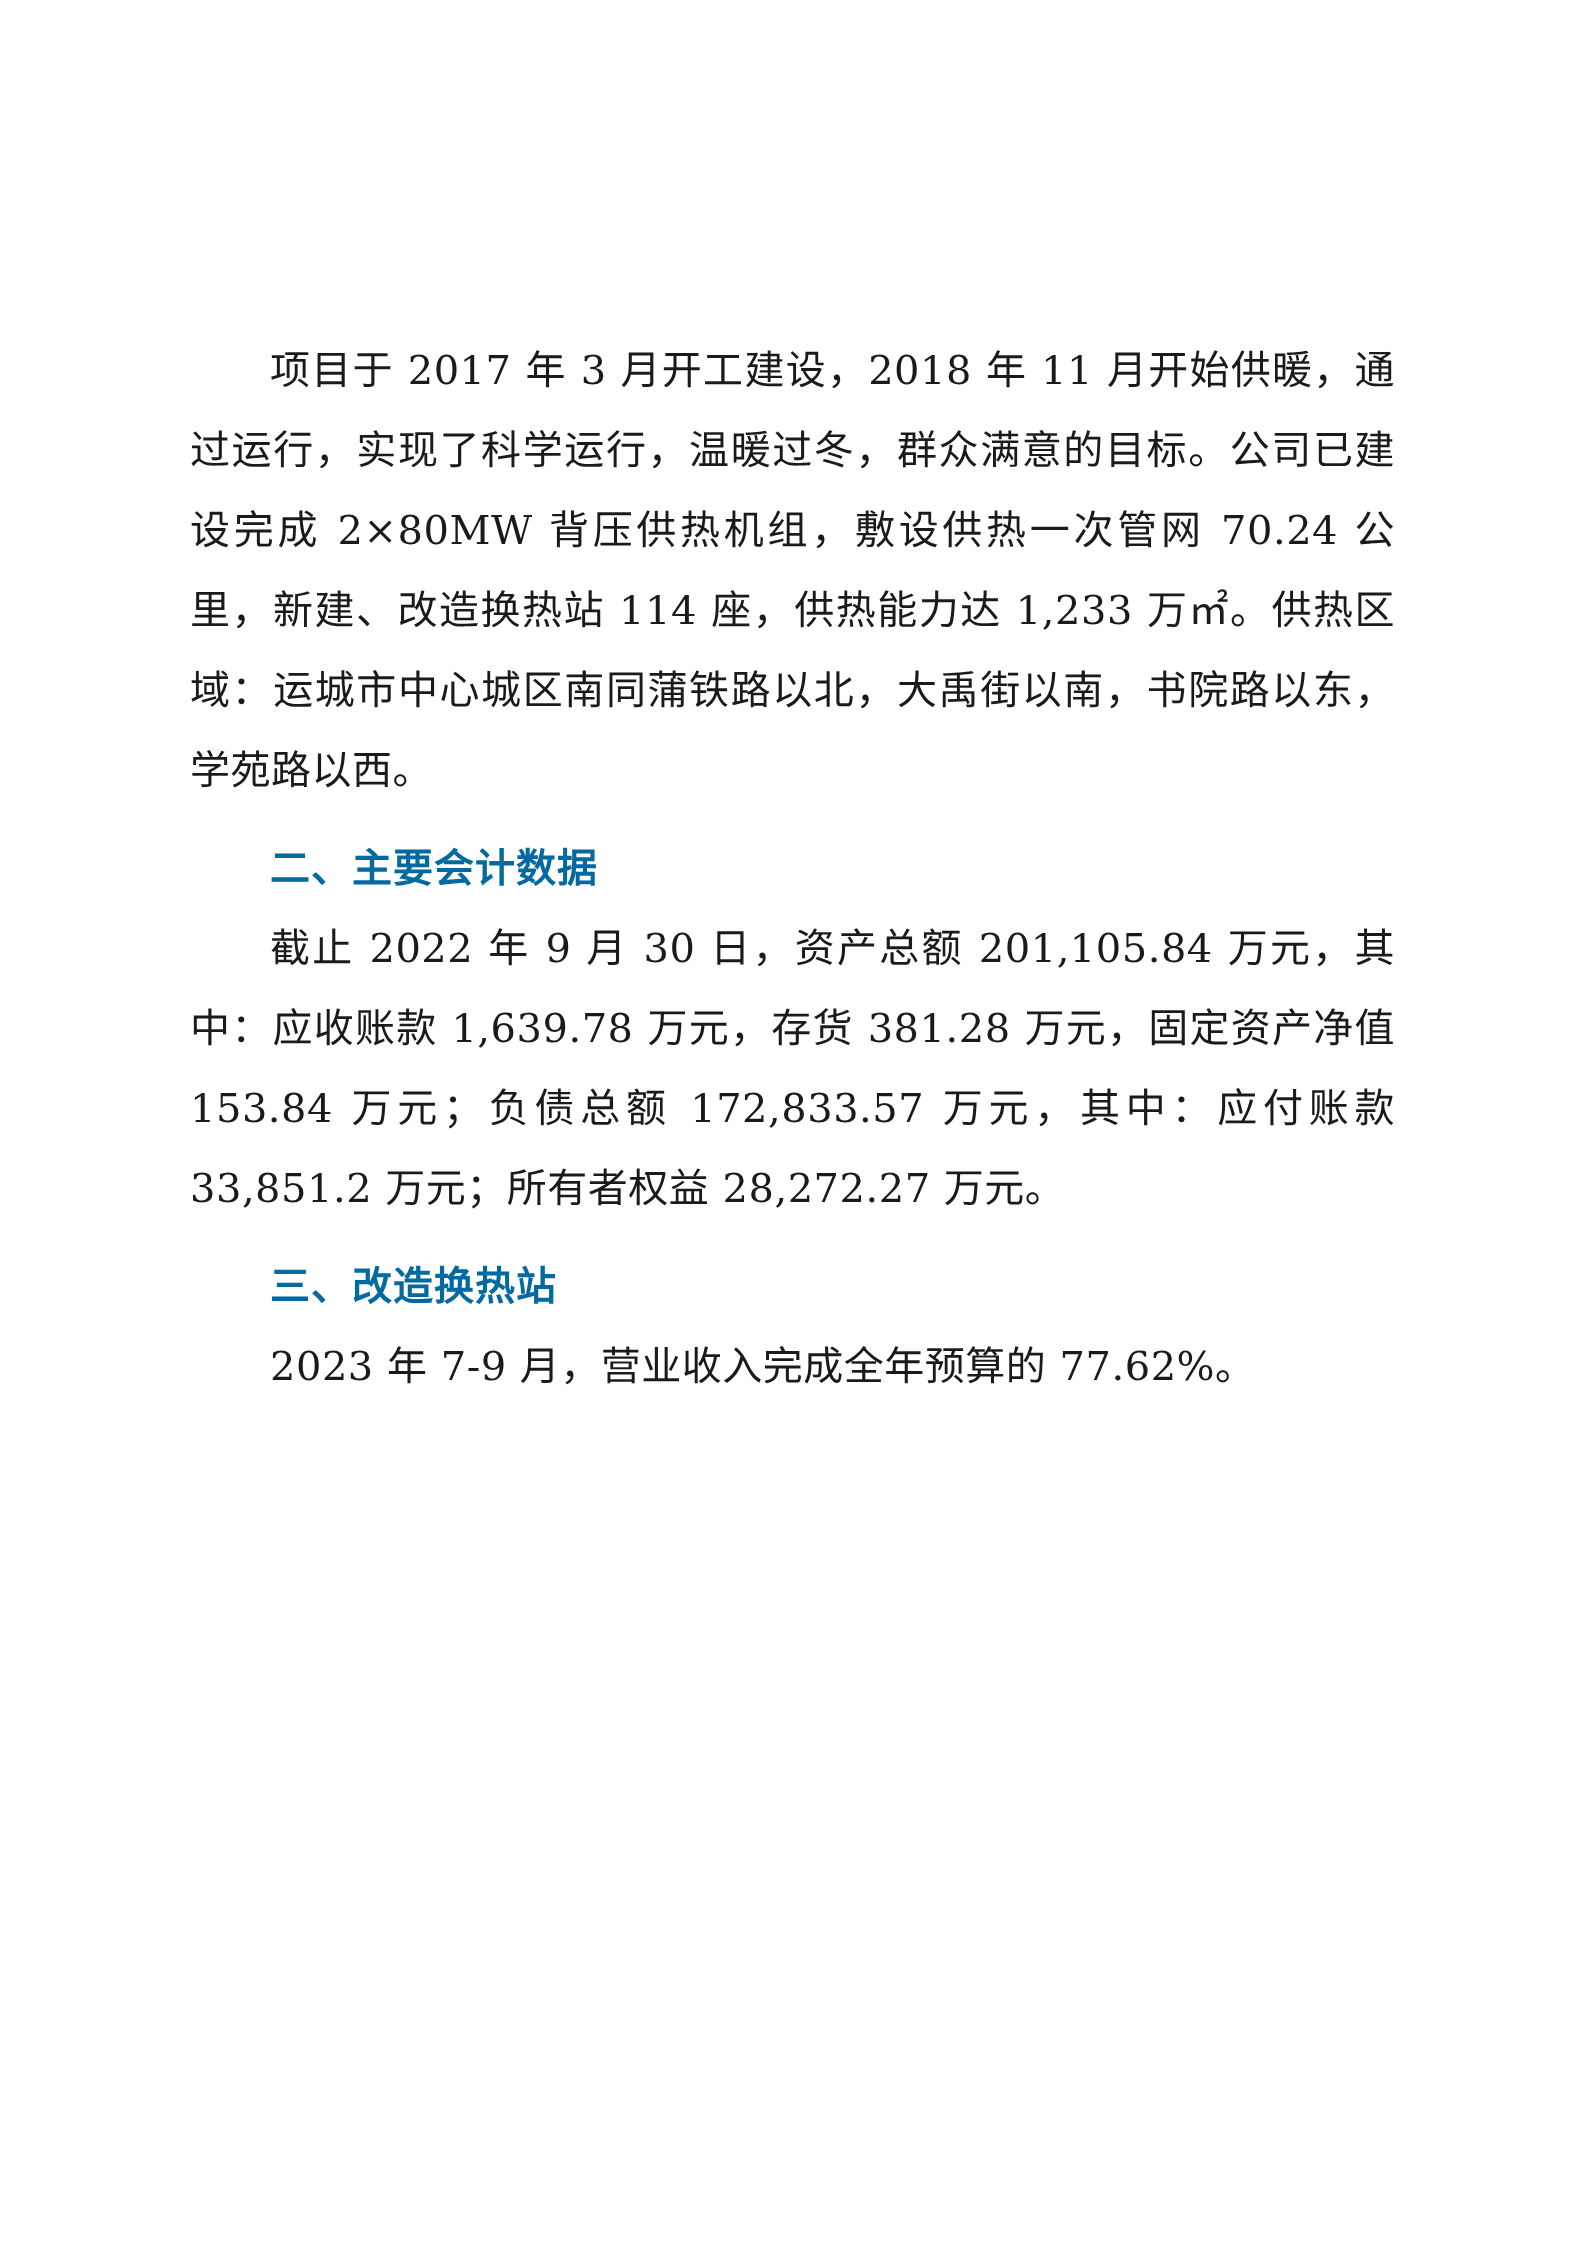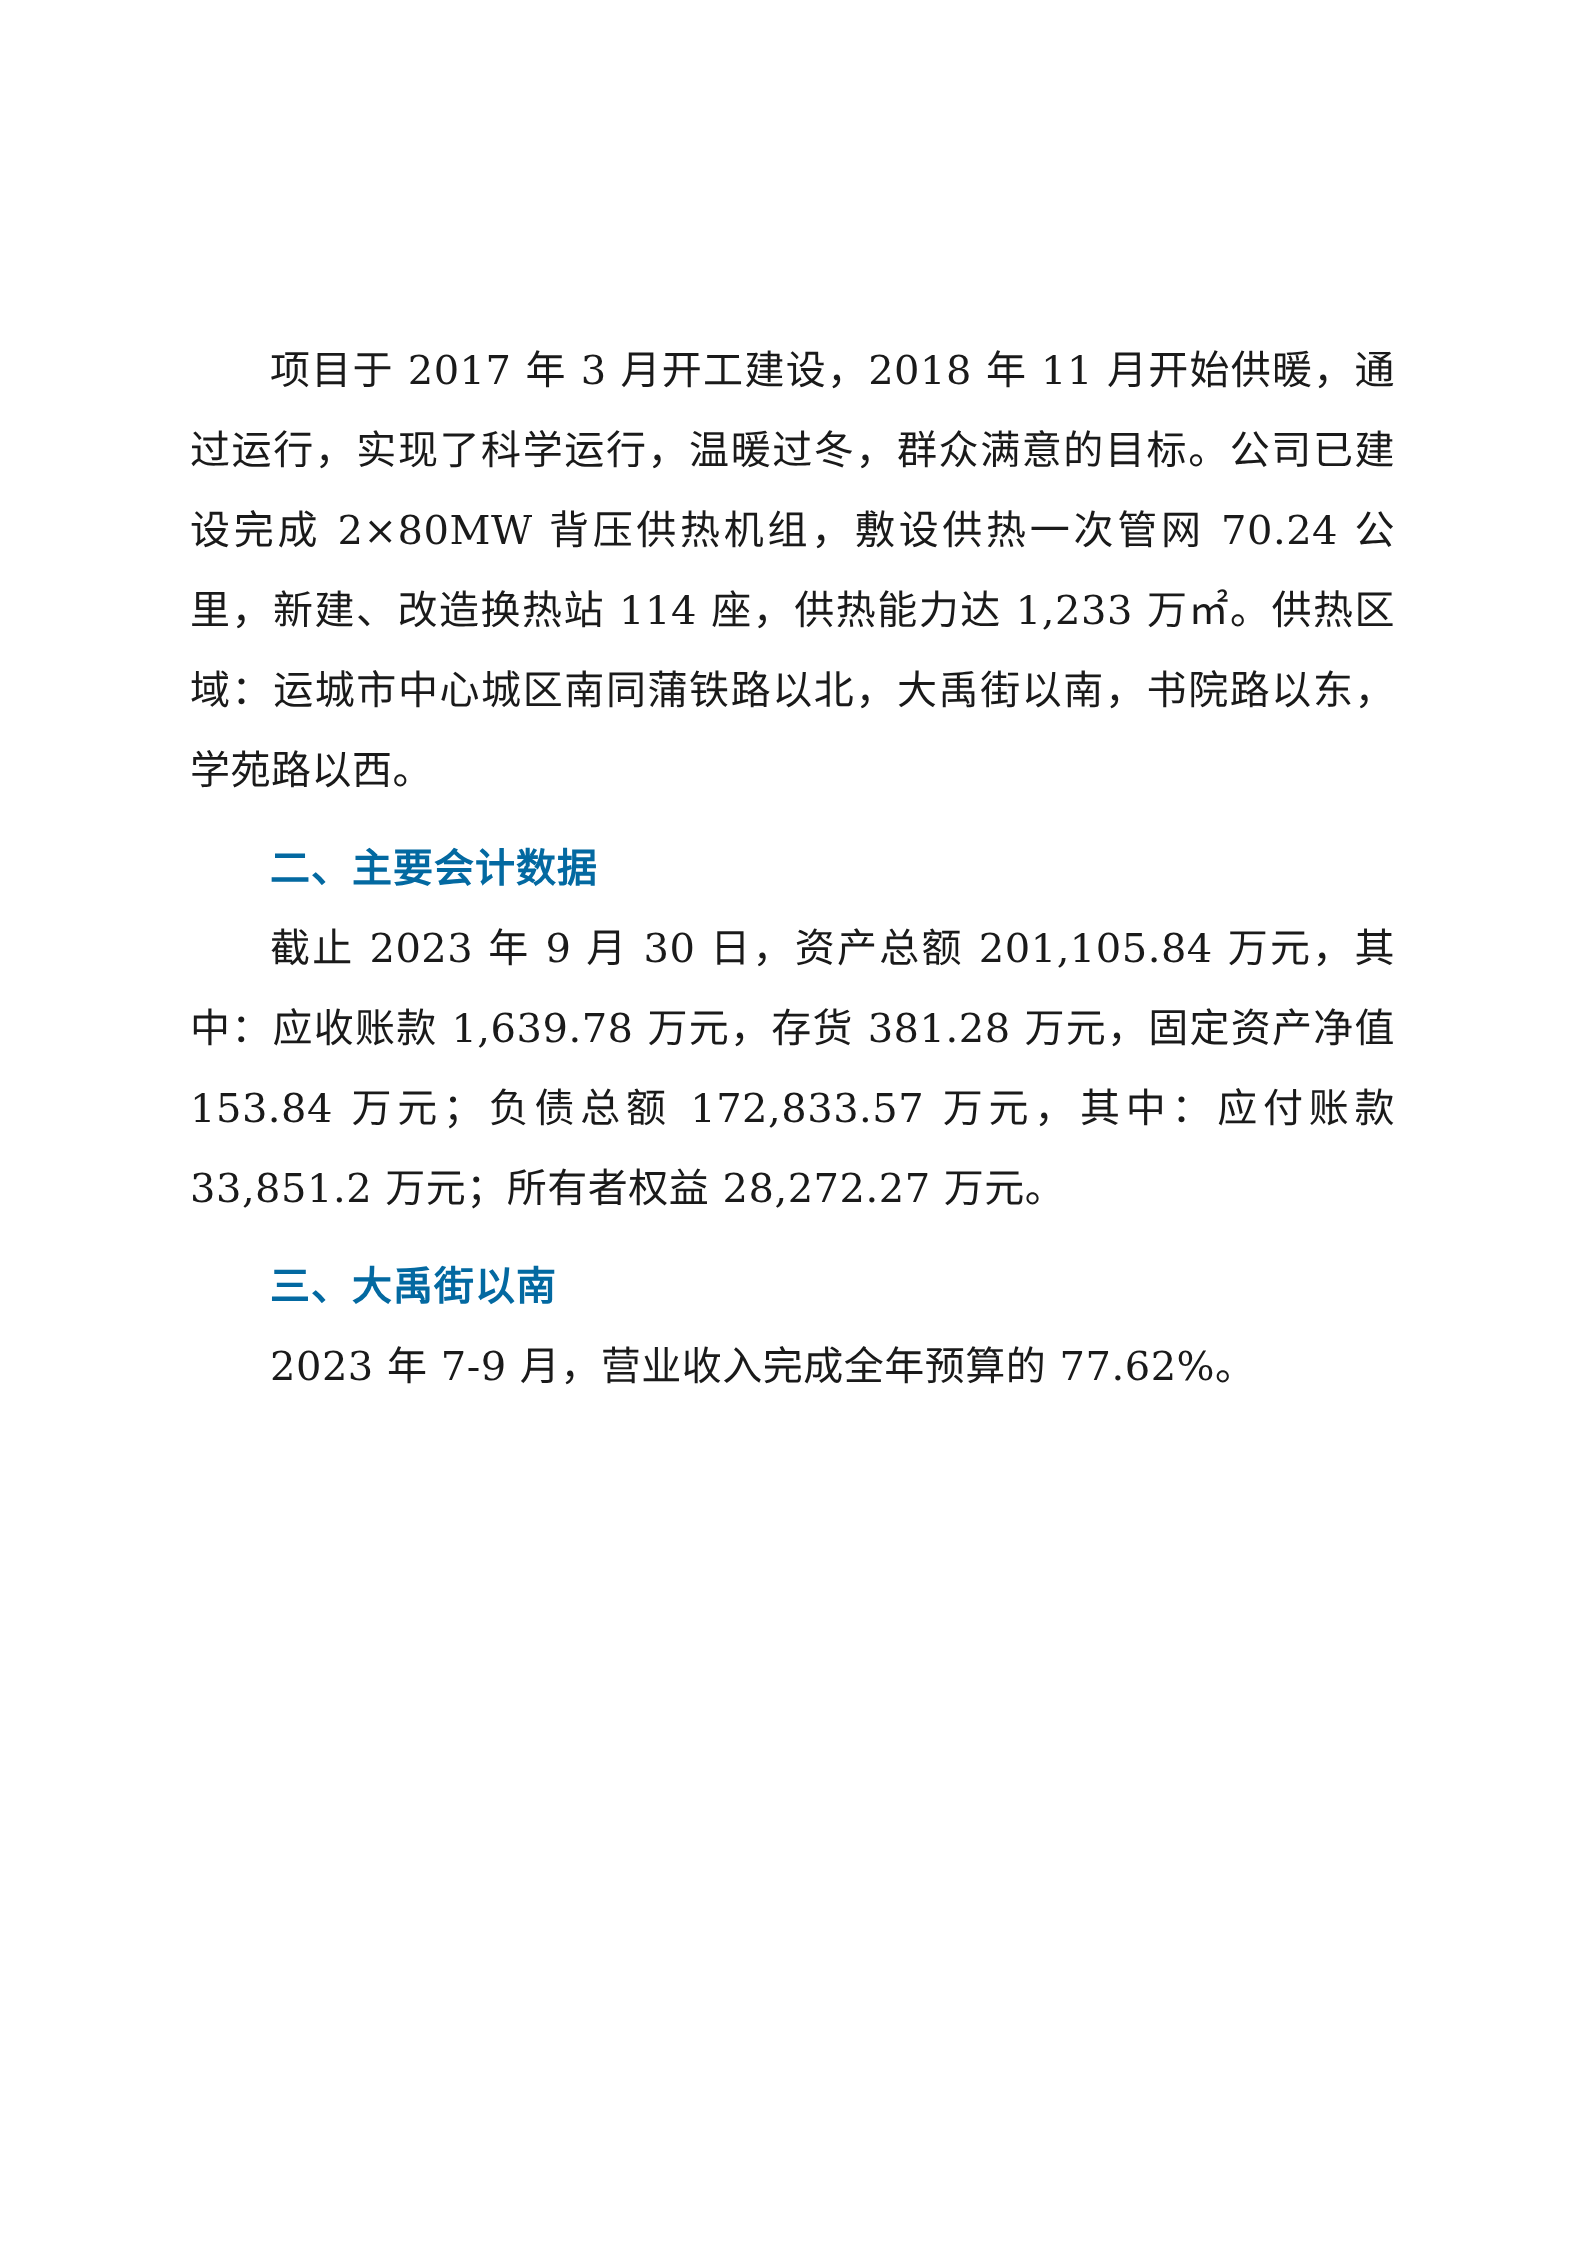--- a/index.html
+++ b/index.html
@@ -50,23 +50,23 @@
 </head>
 <body>
 
 <div class="page">
   <div class="content">
 
     <p class="para">项目于 2017 年 3 月开工建设，2018 年 11 月开始供暖，通过运行，实现了科学运行，温暖过冬，群众满意的目标。公司已建设完成 2×80MW 背压供热机组，敷设供热一次管网 70.24 公里，新建、改造换热站 114 座，供热能力达 1,233 万㎡。供热区域：运城市中心城区南同蒲铁路以北，大禹街以南，书院路以东，学苑路以西。</p>
 
     <h2 class="heading gap-before">二、主要会计数据</h2>
 
-    <p class="para">截止 2023 年 9 月 30 日，资产总额 201,105.84 万元，其中：应收账款 1,639.78 万元，存货 381.28 万元，固定资产净值 153.84 万元；负债总额 172,833.57 万元，其中：应付账款 33,851.2 万元；所有者权益 28,272.27 万元。</p>
+    <p class="para">截止 2022 年 9 月 30 日，资产总额 201,105.84 万元，其中：应收账款 1,639.78 万元，存货 381.28 万元，固定资产净值 153.84 万元；负债总额 172,833.57 万元，其中：应付账款 33,851.2 万元；所有者权益 28,272.27 万元。</p>
 
 
-    <h2 class="heading gap-before">三、大禹街以南</h2>
+    <h2 class="heading gap-before">三、改造换热站</h2>
 
     <p class="para">2023 年 7-9 月，营业收入完成全年预算的 77.62%。</p>
 
 
 
   </div>
 </div>
 
 </body></html>

